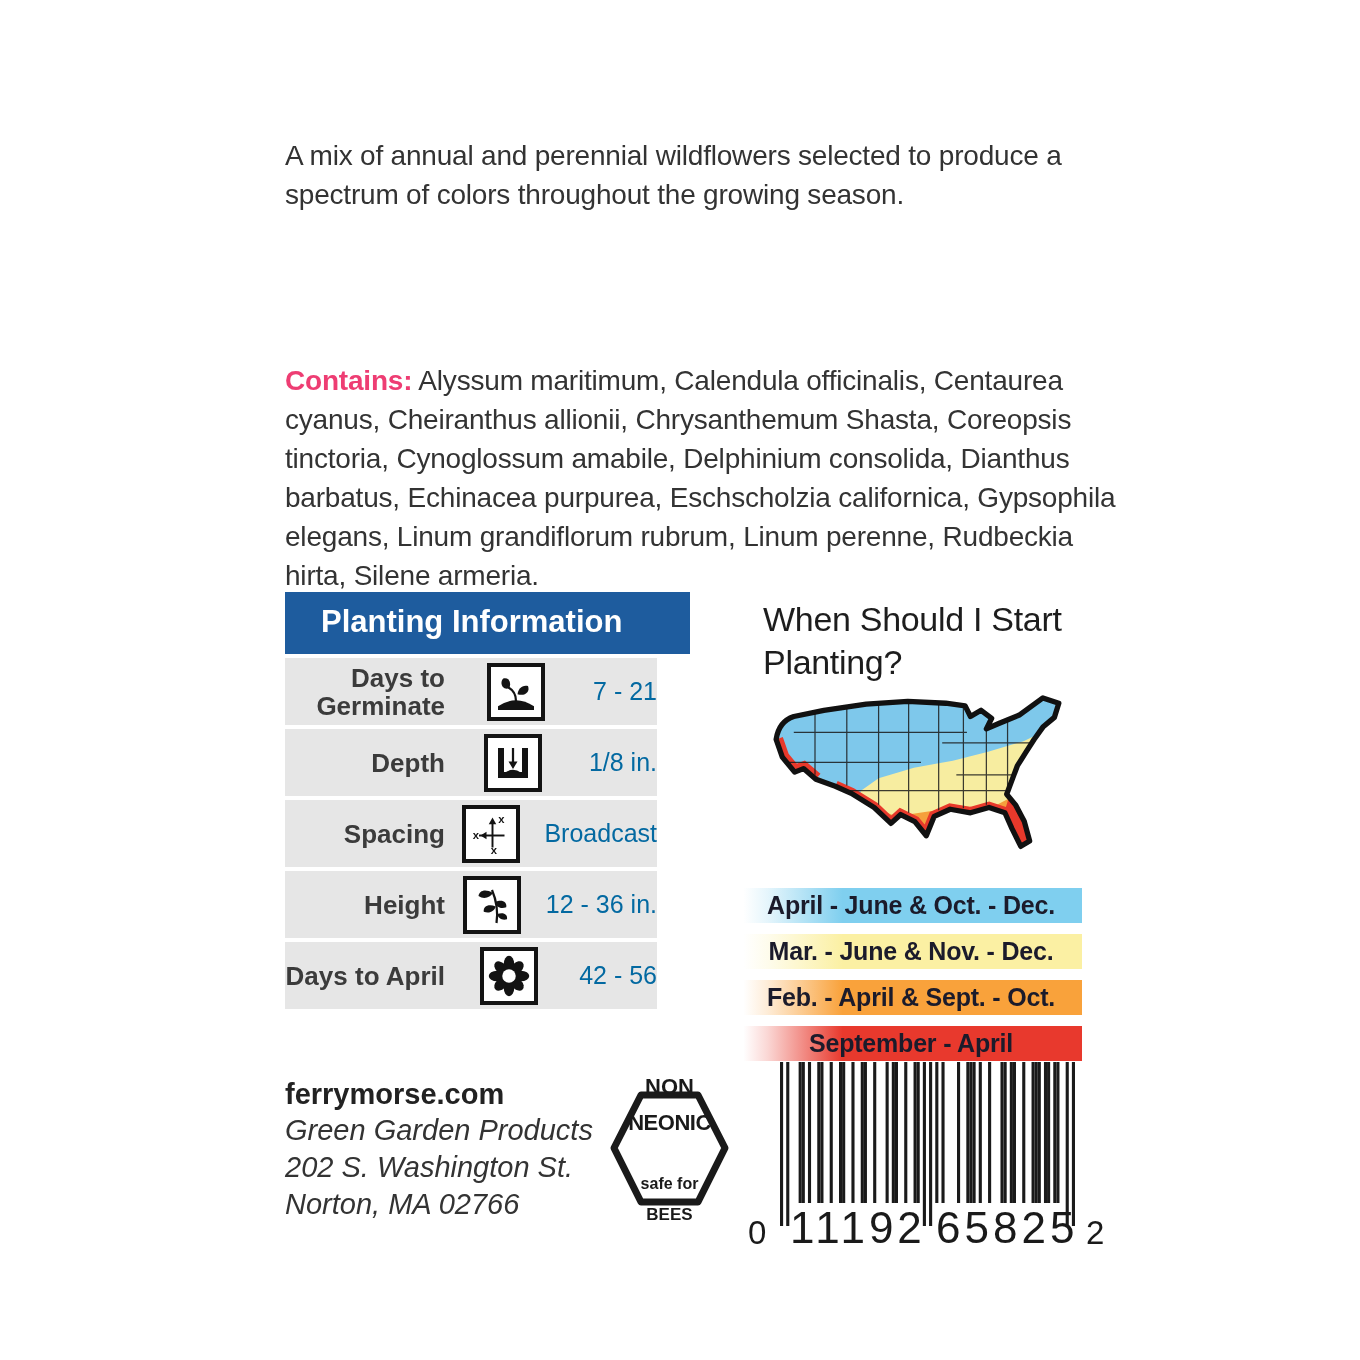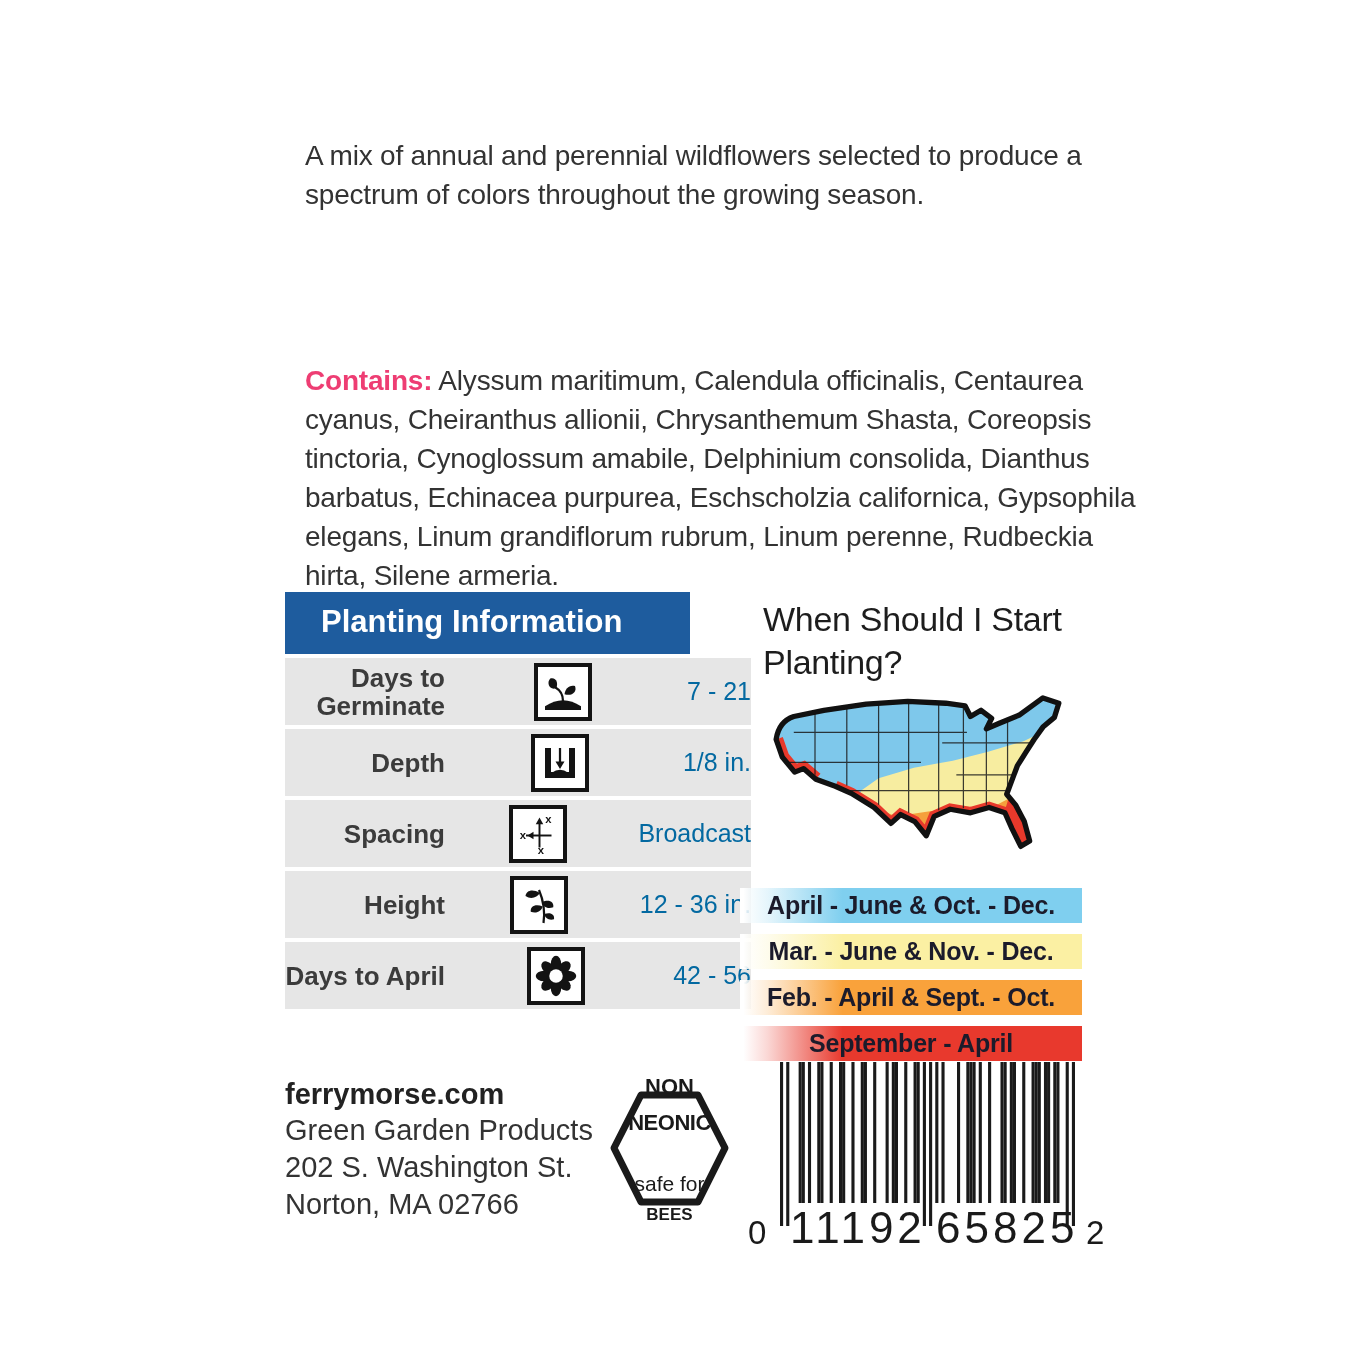--- a/index.html
+++ b/index.html
@@ -1,25 +1,25 @@
 <!DOCTYPE html>
 <html style="--accent-pink: #ee3d73; --table-header-blue: #1e5c9e; --row-gray: #e6e6e6; --map-blue: #7ec8eb; --map-yellow: #f7eda0; --map-orange: #f5a03c; --map-red: #e8392b;"><head>
 <meta charset="utf-8">
 <style>
   html,body { margin:0; padding:0; }
   body { font-family:"Liberation Sans", sans-serif; background:#ffffff; }
   .canvas { position:relative; width:1360px; height:1360px; background:#ffffff; overflow:hidden; }
 
   
   .para { position:absolute; left:285px; width:845px; font-size:28px; line-height:39px;
-          color:#333333; letter-spacing:-0.2px;margin-left:20px; }
+          color:#333333; letter-spacing:-0.2px; }
   .accent { color:var(--accent-pink,#ee3d73); font-weight:bold; }
 
   
-  .ptable { position:absolute; left:285px; top:592px; width:466px; }
+  .ptable { position:absolute; left:285px; top:592px; width:372px; }
   .ptable-header { background:var(--table-header-blue,#1e5c9e); color:#ffffff; font-weight:bold;
                    font-size:31px; line-height:40px; padding:10px 30px 12px 36px; width:339px;
                    margin-bottom:4px; }
   .prow { display:flex; align-items:center; background:var(--row-gray,#e6e6e6);
           height:67px; margin-bottom:4px;justify-content:space-between; }
   .prow-label { width:160px; text-align:right; font-weight:bold; font-size:26px;
                 line-height:28px; color:#3b3b3b; flex-shrink:0; }
   .iconbox { width:50px; height:50px; border:4px solid #131313; background:#ffffff;
              margin-left:13px; flex-shrink:0; display:flex; align-items:center; justify-content:center; }
   .prow-value { margin-left:20px; font-size:25px; color:#0369a1; }
@@ -29,28 +29,28 @@
                 font-weight:normal; color:#1d1d1d; line-height:43px; letter-spacing:-0.3px; }
   .map-wrap { position:absolute; left:762px; top:686px; width:318px; height:182px; }
 
   .zones { position:absolute; left:740px; top:872px; width:342px; }
   .zone-bar { height:35px; margin-bottom:11px; display:flex; align-items:center;
               justify-content:center; font-size:25px; font-weight:bold; color:#1b1b2b;
               letter-spacing:-0.2px; }
 
   
   .site { position:absolute; left:285px; top:1078px; font-size:29px; font-weight:bold; color:#222222; }
-  .addr { position:absolute; left:285px; top:1112px; font-size:29px; color:#333333; line-height:37px; }
+  .addr { position:absolute; left:285px; top:1112px; font-size:29px; color:#333333; line-height:37px;font-style:italic; }
 
   .badge { position:absolute; left:607px; top:1082px; width:125px; height:133px; }
   .badge-text { position:absolute; inset:0; display:flex; flex-direction:column; align-items:center;
                 justify-content:center; color:#1a1a1a; text-align:center; padding-top:2px;gap:12px; }
   .badge-l1 { font-size:22px; font-weight:bold; line-height:24px; }
   .badge-l2 { font-size:22px; font-weight:bold; line-height:24px; letter-spacing:-0.5px; }
-  .badge-l3 { font-size:21px; font-weight:normal; line-height:18px;margin-top:28px; }
+  .badge-l3 { font-size:16px; font-weight:bold; line-height:18px;margin-top:28px; }
   .badge-l4 { font-size:17px; font-weight:bold; line-height:20px; }
 
   .barcode { position:absolute; left:748px; top:1062px; width:365px; height:188px; }
   .barcode svg { position:absolute; left:32px; top:0; }
   .bc-digit { position:absolute; color:#1a1a1a; font-family:"Liberation Sans", sans-serif; }
   .bc-group { top:141px; font-size:44px; letter-spacing:4px; width:132px; text-align:center; }
   .bc-small { top:152px; font-size:33px; }
 </style>
 </head>
 <body>

